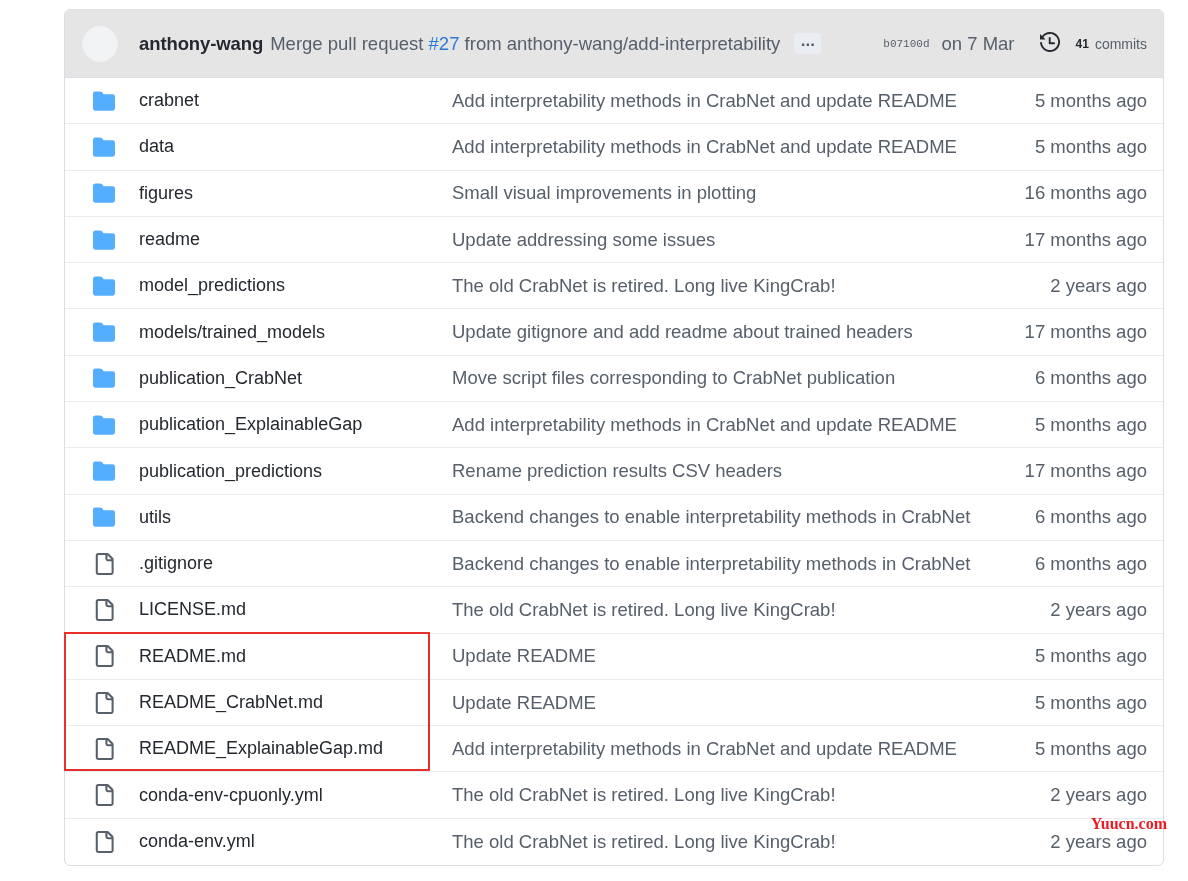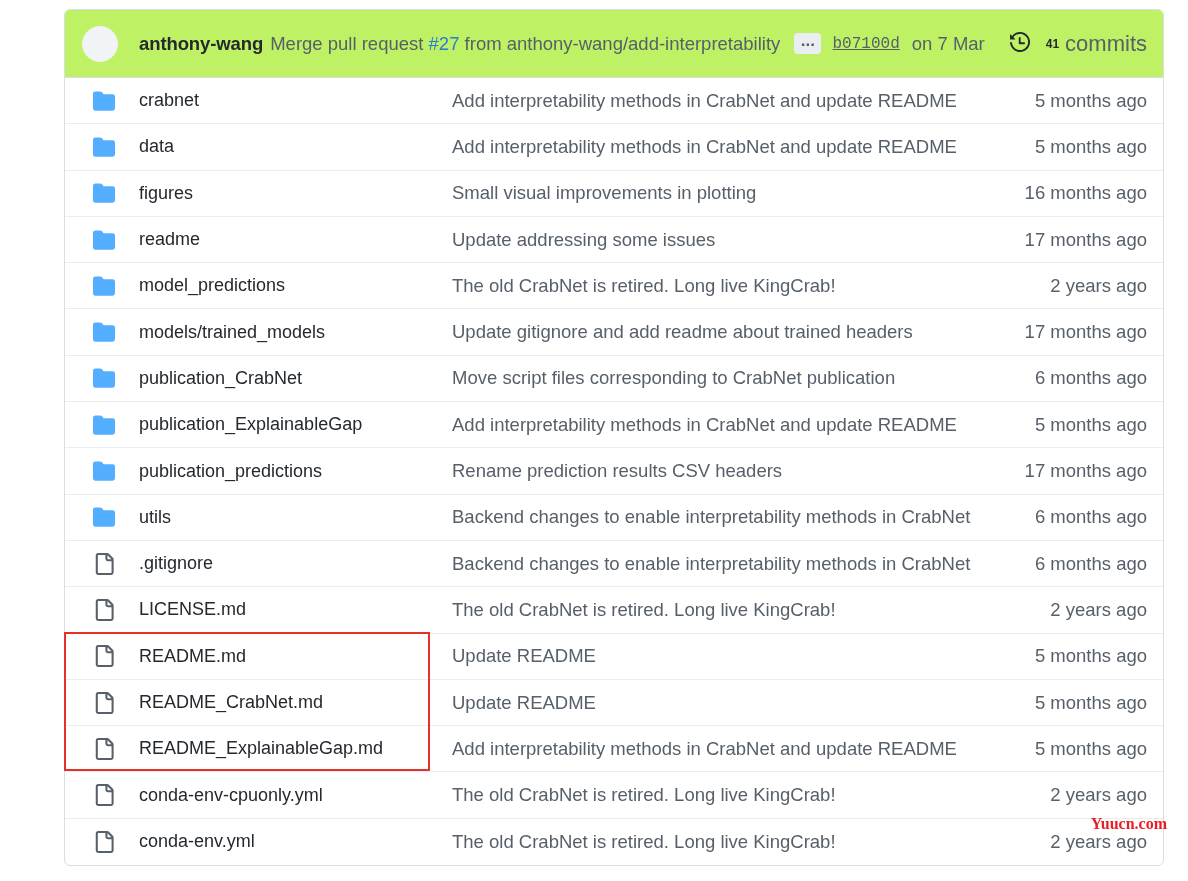--- a/index.html
+++ b/index.html
@@ -31,21 +31,21 @@
     border-radius: 6px;
     background: #ffffff;
     overflow: hidden;
   }
 
   
   .commit-header {
     display: flex;
     align-items: center;
     height: 68px;
-    background: #bef264;
+    background: #e5e5e5;
     border-bottom: 1px solid #d8dee4;
     padding: 0 16px 0 17px;
   }
   .avatar {
     width: 36px;
     height: 36px;
     border-radius: 50%;
     background: #f2f3f5;
     border: 1px solid #f0f1f3;
     flex: 0 0 auto;
@@ -80,24 +80,23 @@
     border-radius: 4px;
     color: #57606a;
     font-size: 17px;
     line-height: 10px;
     font-weight: bold;
     cursor: pointer;
   }
   .header-spacer { flex: 1 1 auto; }
   .commit-sha {
     font-family: "Liberation Mono", monospace;
-    font-size: 16px;
-    color: #57606a;
-    white-space: nowrap;
-    text-decoration: underline;
+    font-size: 11px;
+    color: #57606a;
+    white-space: nowrap;
   }
   .commit-date {
     margin-left: 12px;
     font-size: 18.5px;
     color: #57606a;
     white-space: nowrap;
   }
   .commit-count {
     display: flex;
     align-items: center;
@@ -106,21 +105,21 @@
   }
   .commit-count .history-icon { display: block; }
   .commit-count .count-num {
     margin-left: 16px;
     font-size: 12px;
     font-weight: bold;
     color: #24292f;
   }
   .commit-count .count-label {
     margin-left: 6px;
-    font-size: 22px;
+    font-size: 14px;
     color: #57606a;
   }
 
   
   .file-row {
     display: flex;
     align-items: center;
     height: 46.3px;
     border-bottom: 1px solid #eaecef;
     padding: 0 16px 0 17px;

